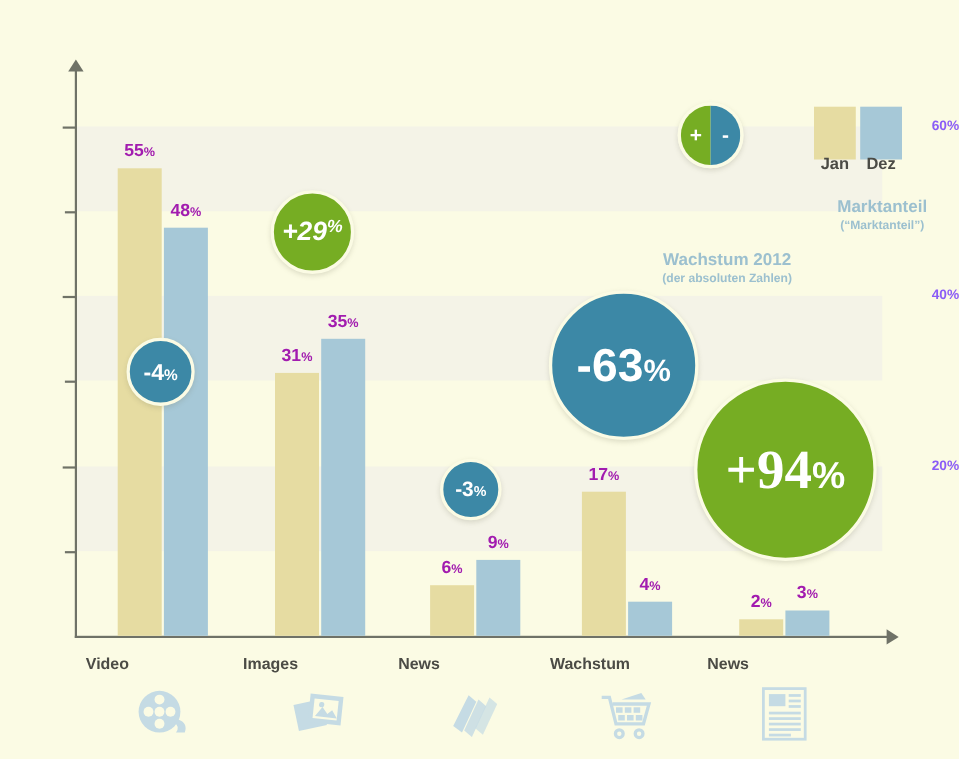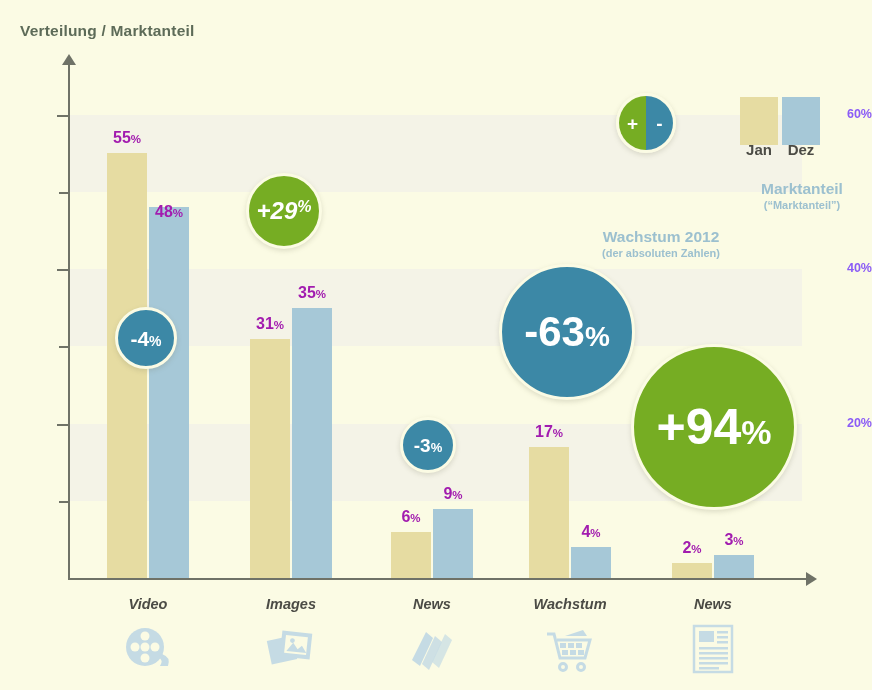--- a/index.html
+++ b/index.html
@@ -113,26 +113,24 @@
     white-space: nowrap;
   }
   .bar-value .pct {
     font-size: 11.5px;
     font-weight: bold;
   }
 
   
   .cat-label {
     position: absolute;
-    text-align: center;
     font-size: 14.5px;
     font-weight: bold;
     color: #4b4b45;
     white-space: nowrap;
-    font-style: italic;
   }
   .cat-icon {
     position: absolute;
     text-align: center;
   }
 
   
   .bubble {
     position: absolute;
     border-radius: 50%;
@@ -212,21 +210,20 @@
     font-weight: bold;
     display: block;
     line-height: 1.5;
   }
 </style>
 </head>
 <body>
 
 <div id="chart-root">
 
-  <div class="chart-title">Verteilung / Marktanteil</div>
 
   <div id="bands">
       <div class="band" style="left: 70px; top: 114.8px; height: 77.2px; width: 732px;"></div>
       <div class="band" style="left: 70px; top: 269.2px; height: 77.2px; width: 732px;"></div>
       <div class="band" style="left: 70px; top: 423.6px; height: 77.2px; width: 732px;"></div>
     </div>
 
   <div class="y-axis-line"></div>
   <div class="y-axis-arrow"></div>
   <div class="x-axis-line"></div>
@@ -241,21 +238,21 @@
       <div class="tick minor" style="top: 346.4px;"></div>
       <div class="tick" style="top: 423.6px;"></div>
       <div class="tick-label" style="top: 415.6px;">20%</div>
       <div class="tick minor" style="top: 500.8px;"></div>
     </div>
 
   <div id="bars-layer">
       <div class="bar jan" style="left: 107px; width: 40px; height: 424.6px; top: 153.4px; bottom: auto;"></div>
       <div class="bar-value" style="left: 101px; width: 52px; top: 129.4px;"><span>55</span><span class="pct">%</span></div>
       <div class="bar dez" style="left: 149px; width: 40px; height: 370.56px; top: 207.44px; bottom: auto;"></div>
-      <div class="bar-value" style="left: 143px; width: 52px; top: 183.44px; margin-top: 20px;"><span>48</span><span class="pct">%</span></div>
+      <div class="bar-value" style="left: 143px; width: 52px; top: 183.44px;"><span>48</span><span class="pct">%</span></div>
       <div class="bar jan" style="left: 250px; width: 40px; height: 239.32px; top: 338.68px; bottom: auto;"></div>
       <div class="bar-value" style="left: 244px; width: 52px; top: 314.68px;"><span>31</span><span class="pct">%</span></div>
       <div class="bar dez" style="left: 292px; width: 40px; height: 270.2px; top: 307.8px; bottom: auto;"></div>
       <div class="bar-value" style="left: 286px; width: 52px; top: 283.8px;"><span>35</span><span class="pct">%</span></div>
       <div class="bar jan" style="left: 391px; width: 40px; height: 46.32px; top: 531.68px; bottom: auto;"></div>
       <div class="bar-value" style="left: 385px; width: 52px; top: 507.68px;"><span>6</span><span class="pct">%</span></div>
       <div class="bar dez" style="left: 433px; width: 40px; height: 69.48px; top: 508.52px; bottom: auto;"></div>
       <div class="bar-value" style="left: 427px; width: 52px; top: 484.52px;"><span>9</span><span class="pct">%</span></div>
       <div class="bar jan" style="left: 529px; width: 40px; height: 131.24px; top: 446.76px; bottom: auto;"></div>
       <div class="bar-value" style="left: 523px; width: 52px; top: 422.76px;"><span>17</span><span class="pct">%</span></div>
@@ -348,21 +345,21 @@
         </div>
       </div>
       <div class="bubble neg" style="left: 499px; top: 264px; width: 136px; height: 136px;">
         <div style="display: flex; align-items: baseline;">
           <span style="font-size: 42px; line-height: 1;">-63</span>
           <span class="bpct" style="font-size: 28px; line-height: 1;">%</span>
         </div>
       </div>
       <div class="bubble pos" style="left: 631px; top: 344px; width: 166px; height: 166px;">
         <div style="display: flex; align-items: baseline;">
-          <span style="font-size: 50px; line-height: 1;">+94</span>
+          <span style="font-size: 50px; line-height: 1; font-family: Liberation Serif, serif;">+94</span>
           <span class="bpct" style="font-size: 34px; line-height: 1;">%</span>
         </div>
       </div>
     </div>
 
   <div class="legend-circle" style="left:616px; top:93px;">
     <div class="half left">+</div>
     <div class="half right">-</div>
   </div>
   <div class="legend-caption" style="left:588px; top:180px; width:146px;margin-top:48px;">

